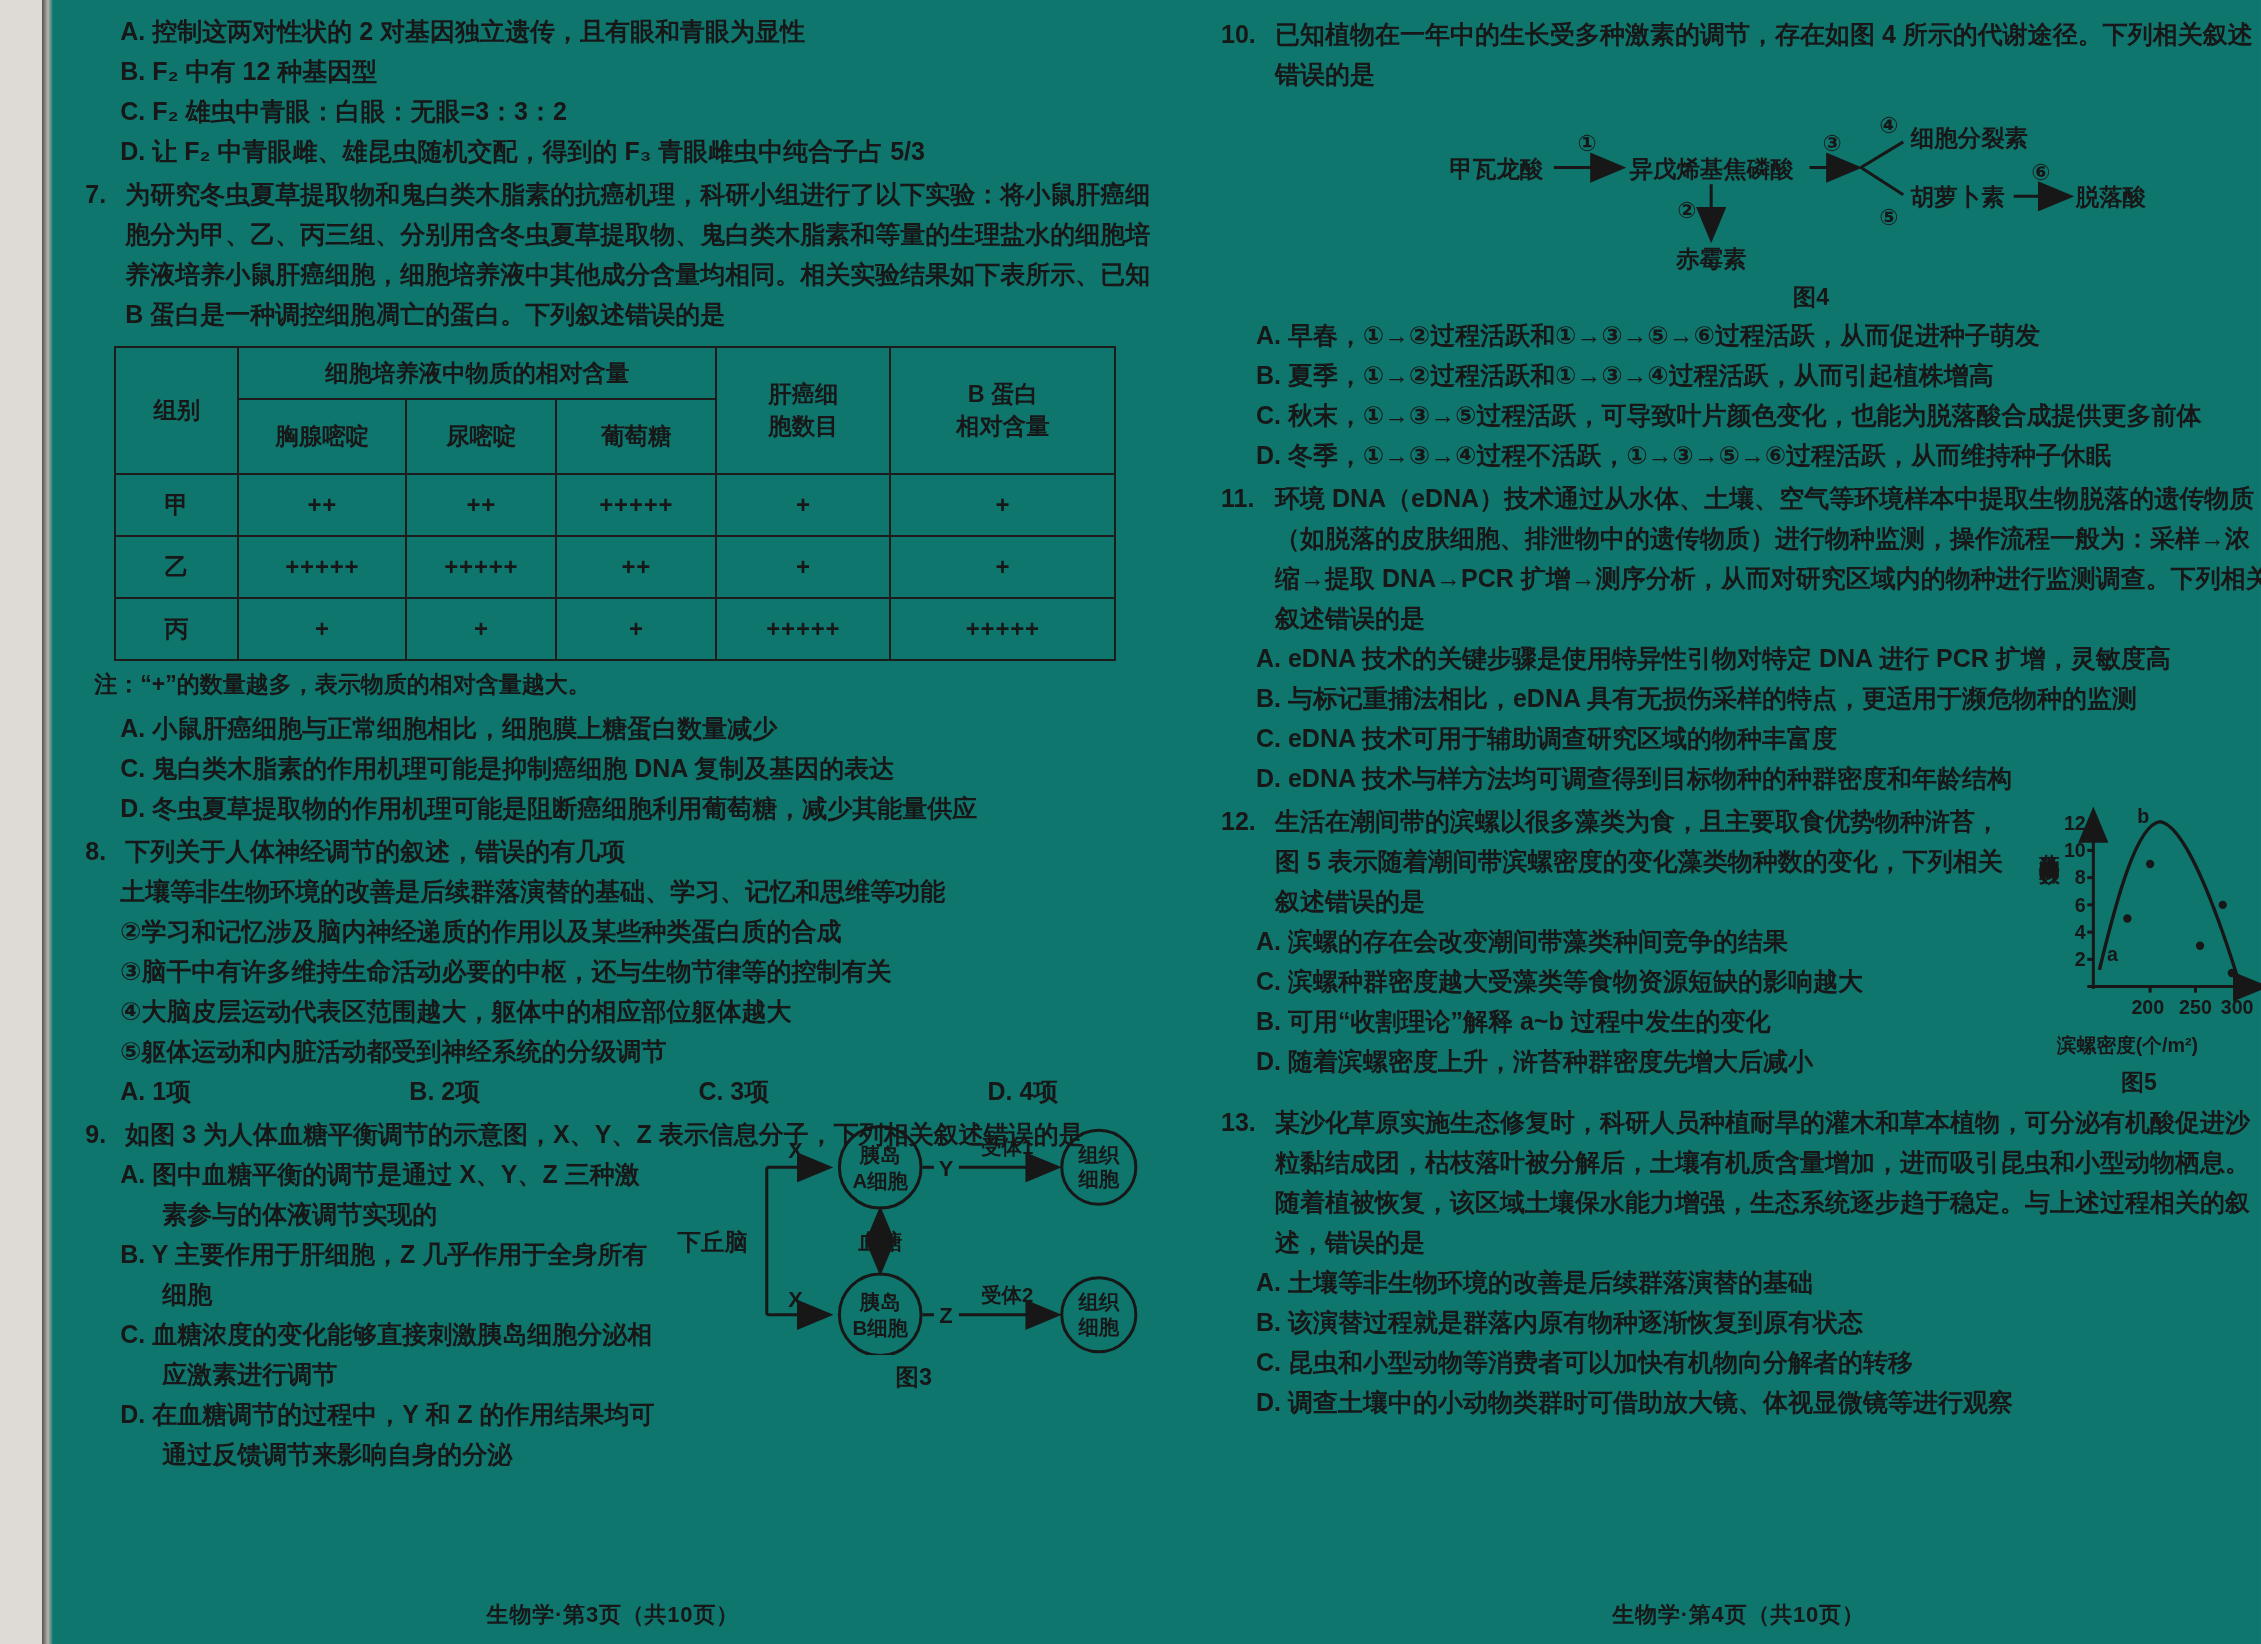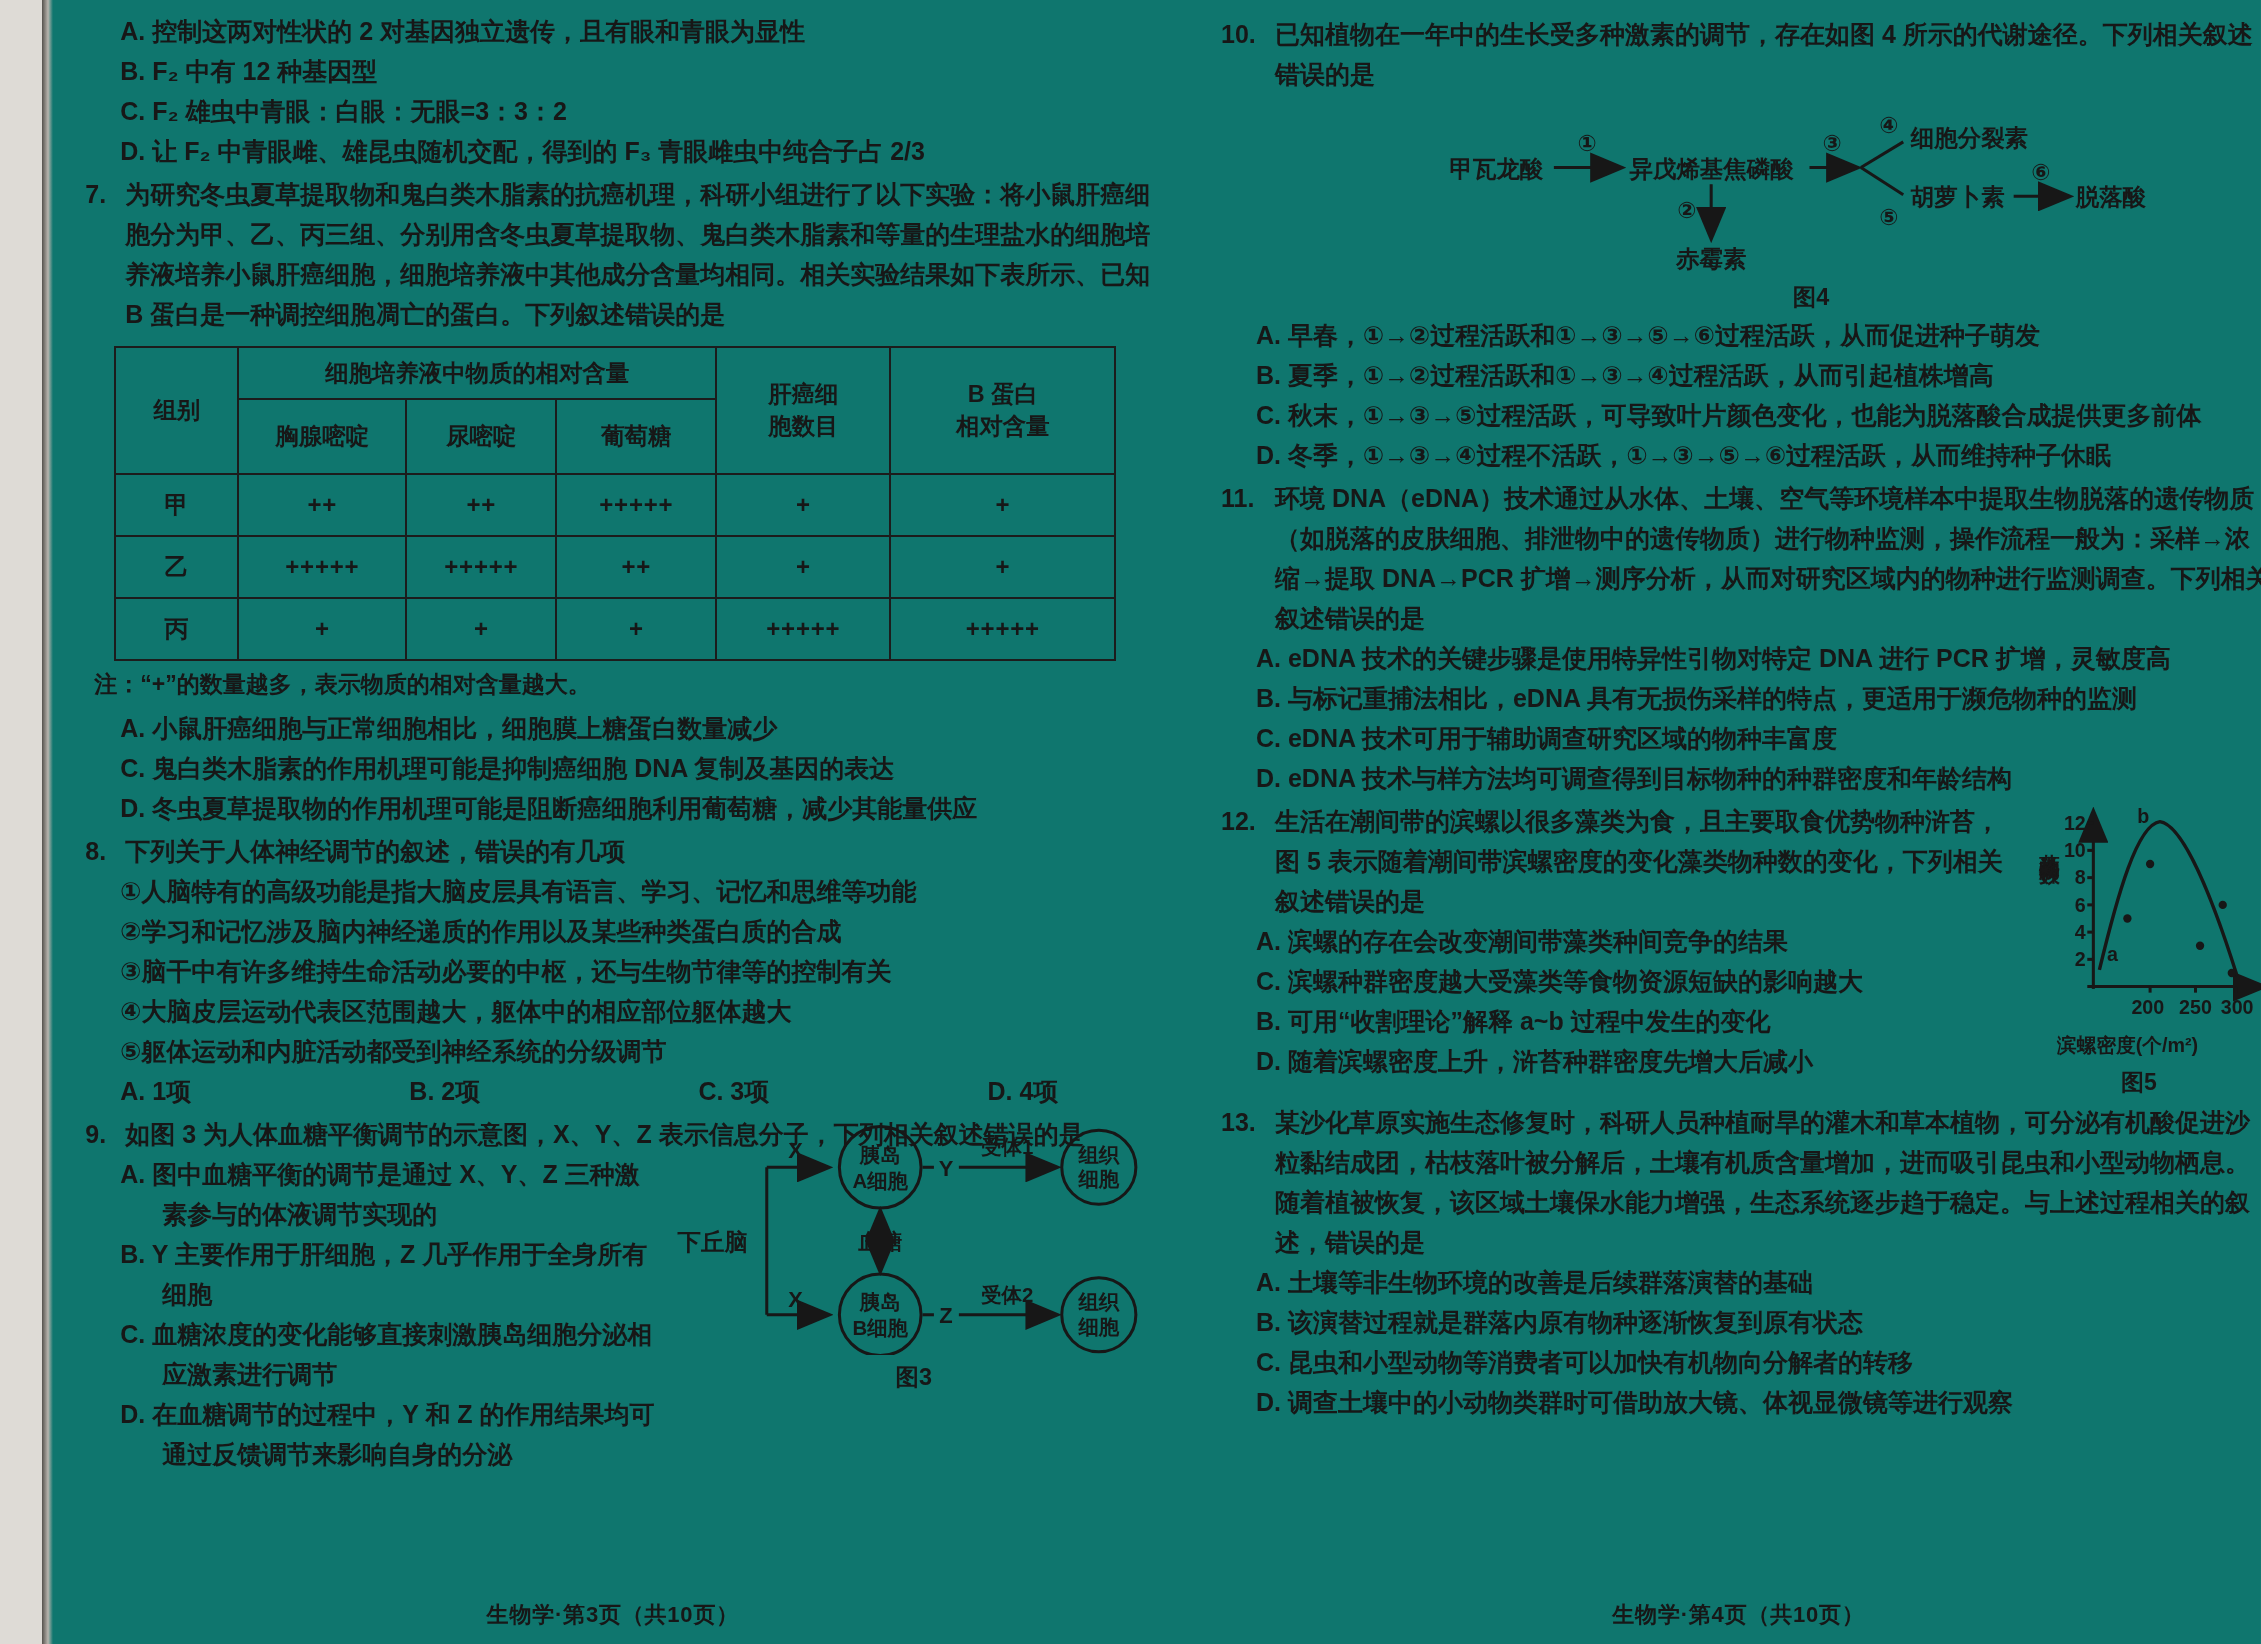--- a/index.html
+++ b/index.html
@@ -54,21 +54,21 @@
 
 <div class="sheet">
   <div class="scan-edge-left"></div>
   <div class="scan-edge-right"></div>
 
   <div class="page page-left">
 
     <p class="opt">A. 控制这两对性状的 2 对基因独立遗传，且有眼和青眼为显性</p>
     <p class="opt">B. F₂ 中有 12 种基因型</p>
     <p class="opt">C. F₂ 雄虫中青眼：白眼：无眼=3：3：2</p>
-    <p class="opt">D. 让 F₂ 中青眼雌、雄昆虫随机交配，得到的 F₃ 青眼雌虫中纯合子占 2/3</p>
+    <p class="opt">D. 让 F₂ 中青眼雌、雄昆虫随机交配，得到的 F₃ 青眼雌虫中纯合子占 5/3</p>
 
     <div>
       <p class="qp"><span class="qnum">7.</span><span>为研究冬虫夏草提取物和鬼白类木脂素的抗癌机理，科研小组进行了以下实验：将小鼠肝癌细胞分为甲、乙、丙三组、分别用含冬虫夏草提取物、鬼白类木脂素和等量的生理盐水的细胞培养液培养小鼠肝癌细胞，细胞培养液中其他成分含量均相同。相关实验结果如下表所示、已知 B 蛋白是一种调控细胞凋亡的蛋白。下列叙述错误的是</span></p>
 
       <table class="tbl">
         <colgroup>
           <col style="width:123px">
             <col style="width:168px">
             <col style="width:150px">
           <col style="width:160px">
@@ -116,21 +116,21 @@
 
       <p class="note">注：“+”的数量越多，表示物质的相对含量越大。</p>
 
       <p class="opt">A. 小鼠肝癌细胞与正常细胞相比，细胞膜上糖蛋白数量减少</p>
       <p class="opt">C. 鬼白类木脂素的作用机理可能是抑制癌细胞 DNA 复制及基因的表达</p>
       <p class="opt">D. 冬虫夏草提取物的作用机理可能是阻断癌细胞利用葡萄糖，减少其能量供应</p>
     </div>
 
     <div>
       <p class="qp"><span class="qnum">8.</span><span>下列关于人体神经调节的叙述，错误的有几项</span></p>
-      <p class="items">①人脑特有的高级功能是指大脑皮层具有语言、学习、记忆和思维等功能</p>
+      <p class="items">土壤等非生物环境的改善是后续群落演替的基础、学习、记忆和思维等功能</p>
       <p class="items">②学习和记忆涉及脑内神经递质的作用以及某些种类蛋白质的合成</p>
       <p class="items">③脑干中有许多维持生命活动必要的中枢，还与生物节律等的控制有关</p>
       <p class="items">④大脑皮层运动代表区范围越大，躯体中的相应部位躯体越大</p>
       <p class="items">⑤躯体运动和内脏活动都受到神经系统的分级调节</p>
       <div class="optrow">
         <span>A. 1项</span>
         <span>B. 2项</span>
         <span>C. 3项</span>
         <span>D. 4项</span>
       </div>

